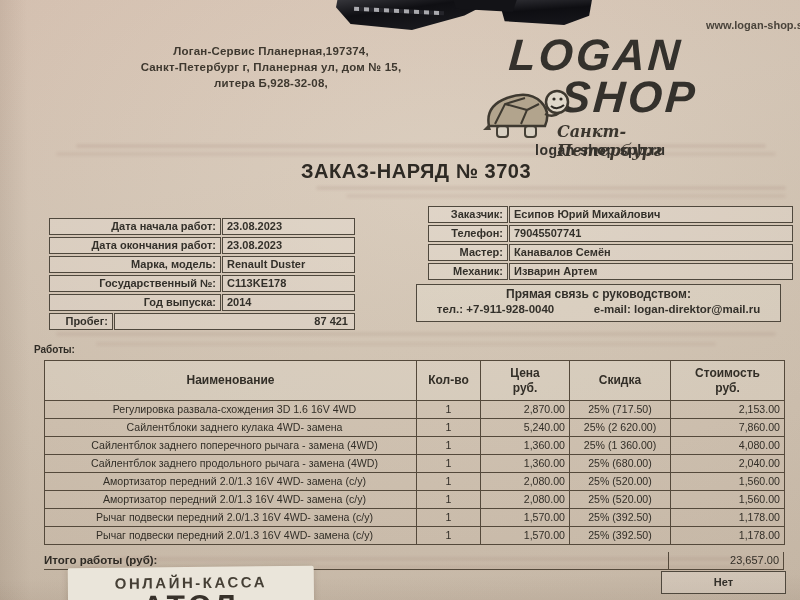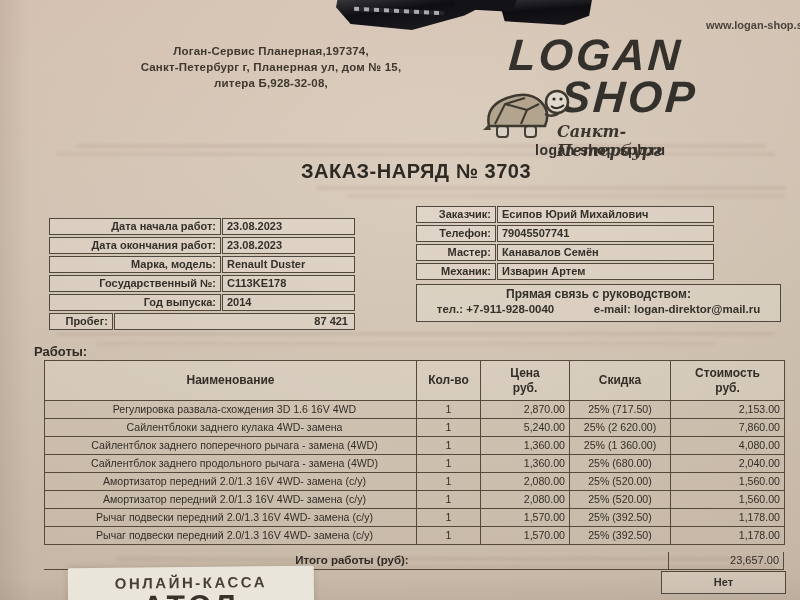--- a/index.html
+++ b/index.html
@@ -49,43 +49,43 @@
   .infocol{position:absolute;}
   .irow{display:flex;margin-bottom:2px;}
   .irow>div{border:1px solid #4f483d;height:15px;font-size:11px;font-weight:bold;
     color:#33302a;line-height:15px;background:rgba(252,248,240,0.22);}
   .irow .lab{text-align:right;padding-right:4px;}
   .irow .val{flex:1;text-align:left;padding-left:4px;margin-left:1px;}
   .irow .val.right{text-align:right;padding-right:6px;}
   .veh{left:33px;top:202px;width:306px;}
   .veh .lab{width:166px;}
   .veh .irow.narrow .lab{width:58px;}
-  .cust{left:400px;top:190px;width:298px;}
+  .cust{left:412px;top:190px;width:365px;}
   .cust .lab{width:74px;}
 
   .mgmt{position:absolute;left:400px;top:268px;width:363px;height:36px;
     border:1px solid #4f483d;background:rgba(252,248,240,0.20);}
   .mgmt .h{font-size:12px;font-weight:bold;text-align:center;color:#33302a;margin-top:2px;}
   .mgmt .l2{display:flex;justify-content:space-around;font-size:11.5px;font-weight:bold;
     color:#33302a;margin-top:2px;}
 
   
-  .works-label{position:absolute;left:18px;top:328px;font-size:13px;font-weight:bold;color:#2f2b25;}
+  .works-label{position:absolute;left:18px;top:328px;font-size:10px;font-weight:bold;color:#2f2b25;}
   table.works{position:absolute;left:28px;top:344px;width:740px;border-collapse:collapse;
     table-layout:fixed;}
   table.works th,table.works td{border:1px solid #54493b;color:#322e27;overflow:hidden;}
   table.works th{height:37px;font-size:12px;font-weight:bold;text-align:center;
     white-space:pre-line;line-height:15px;background:rgba(252,248,240,0.18);}
   table.works td{height:15px;font-size:10.6px;line-height:13px;white-space:nowrap;}
   td.c-name{text-align:center;padding-left:9px;}
   td.c-qty{text-align:center;}
   td.c-price,td.c-cost{text-align:right;padding-right:4px;}
   td.c-disc{text-align:center;}
   .total-row{position:absolute;left:28px;top:536px;width:740px;height:18px;display:flex;}
-  .total-row .tl{flex:1;text-align:center;padding-right:8px;font-size:11.5px;font-weight:bold;
+  .total-row .tl{flex:1;text-align:left;padding-right:8px;font-size:11.5px;font-weight:bold;
     color:#2f2b25;line-height:17px;border-bottom:1px solid #54493b;}
   .total-row .tv{width:110px;border:1px solid #54493b;border-top:none;text-align:right;
     padding-right:4px;font-size:11px;line-height:17px;color:#322e27;}
 
   
   .atol-card{position:absolute;left:52px;top:551px;width:246px;height:58px;
     background:#eae5da;border-radius:2px;transform:rotate(-0.6deg);
     box-shadow:0 0 6px rgba(90,70,50,0.25);text-align:center;}
   .atol-card .k1{font-size:15px;font-weight:bold;letter-spacing:2.5px;color:#453f35;margin-top:7px;}
   .atol-card .k2{font-size:30px;font-weight:bold;letter-spacing:4px;color:#37312a;line-height:30px;}

